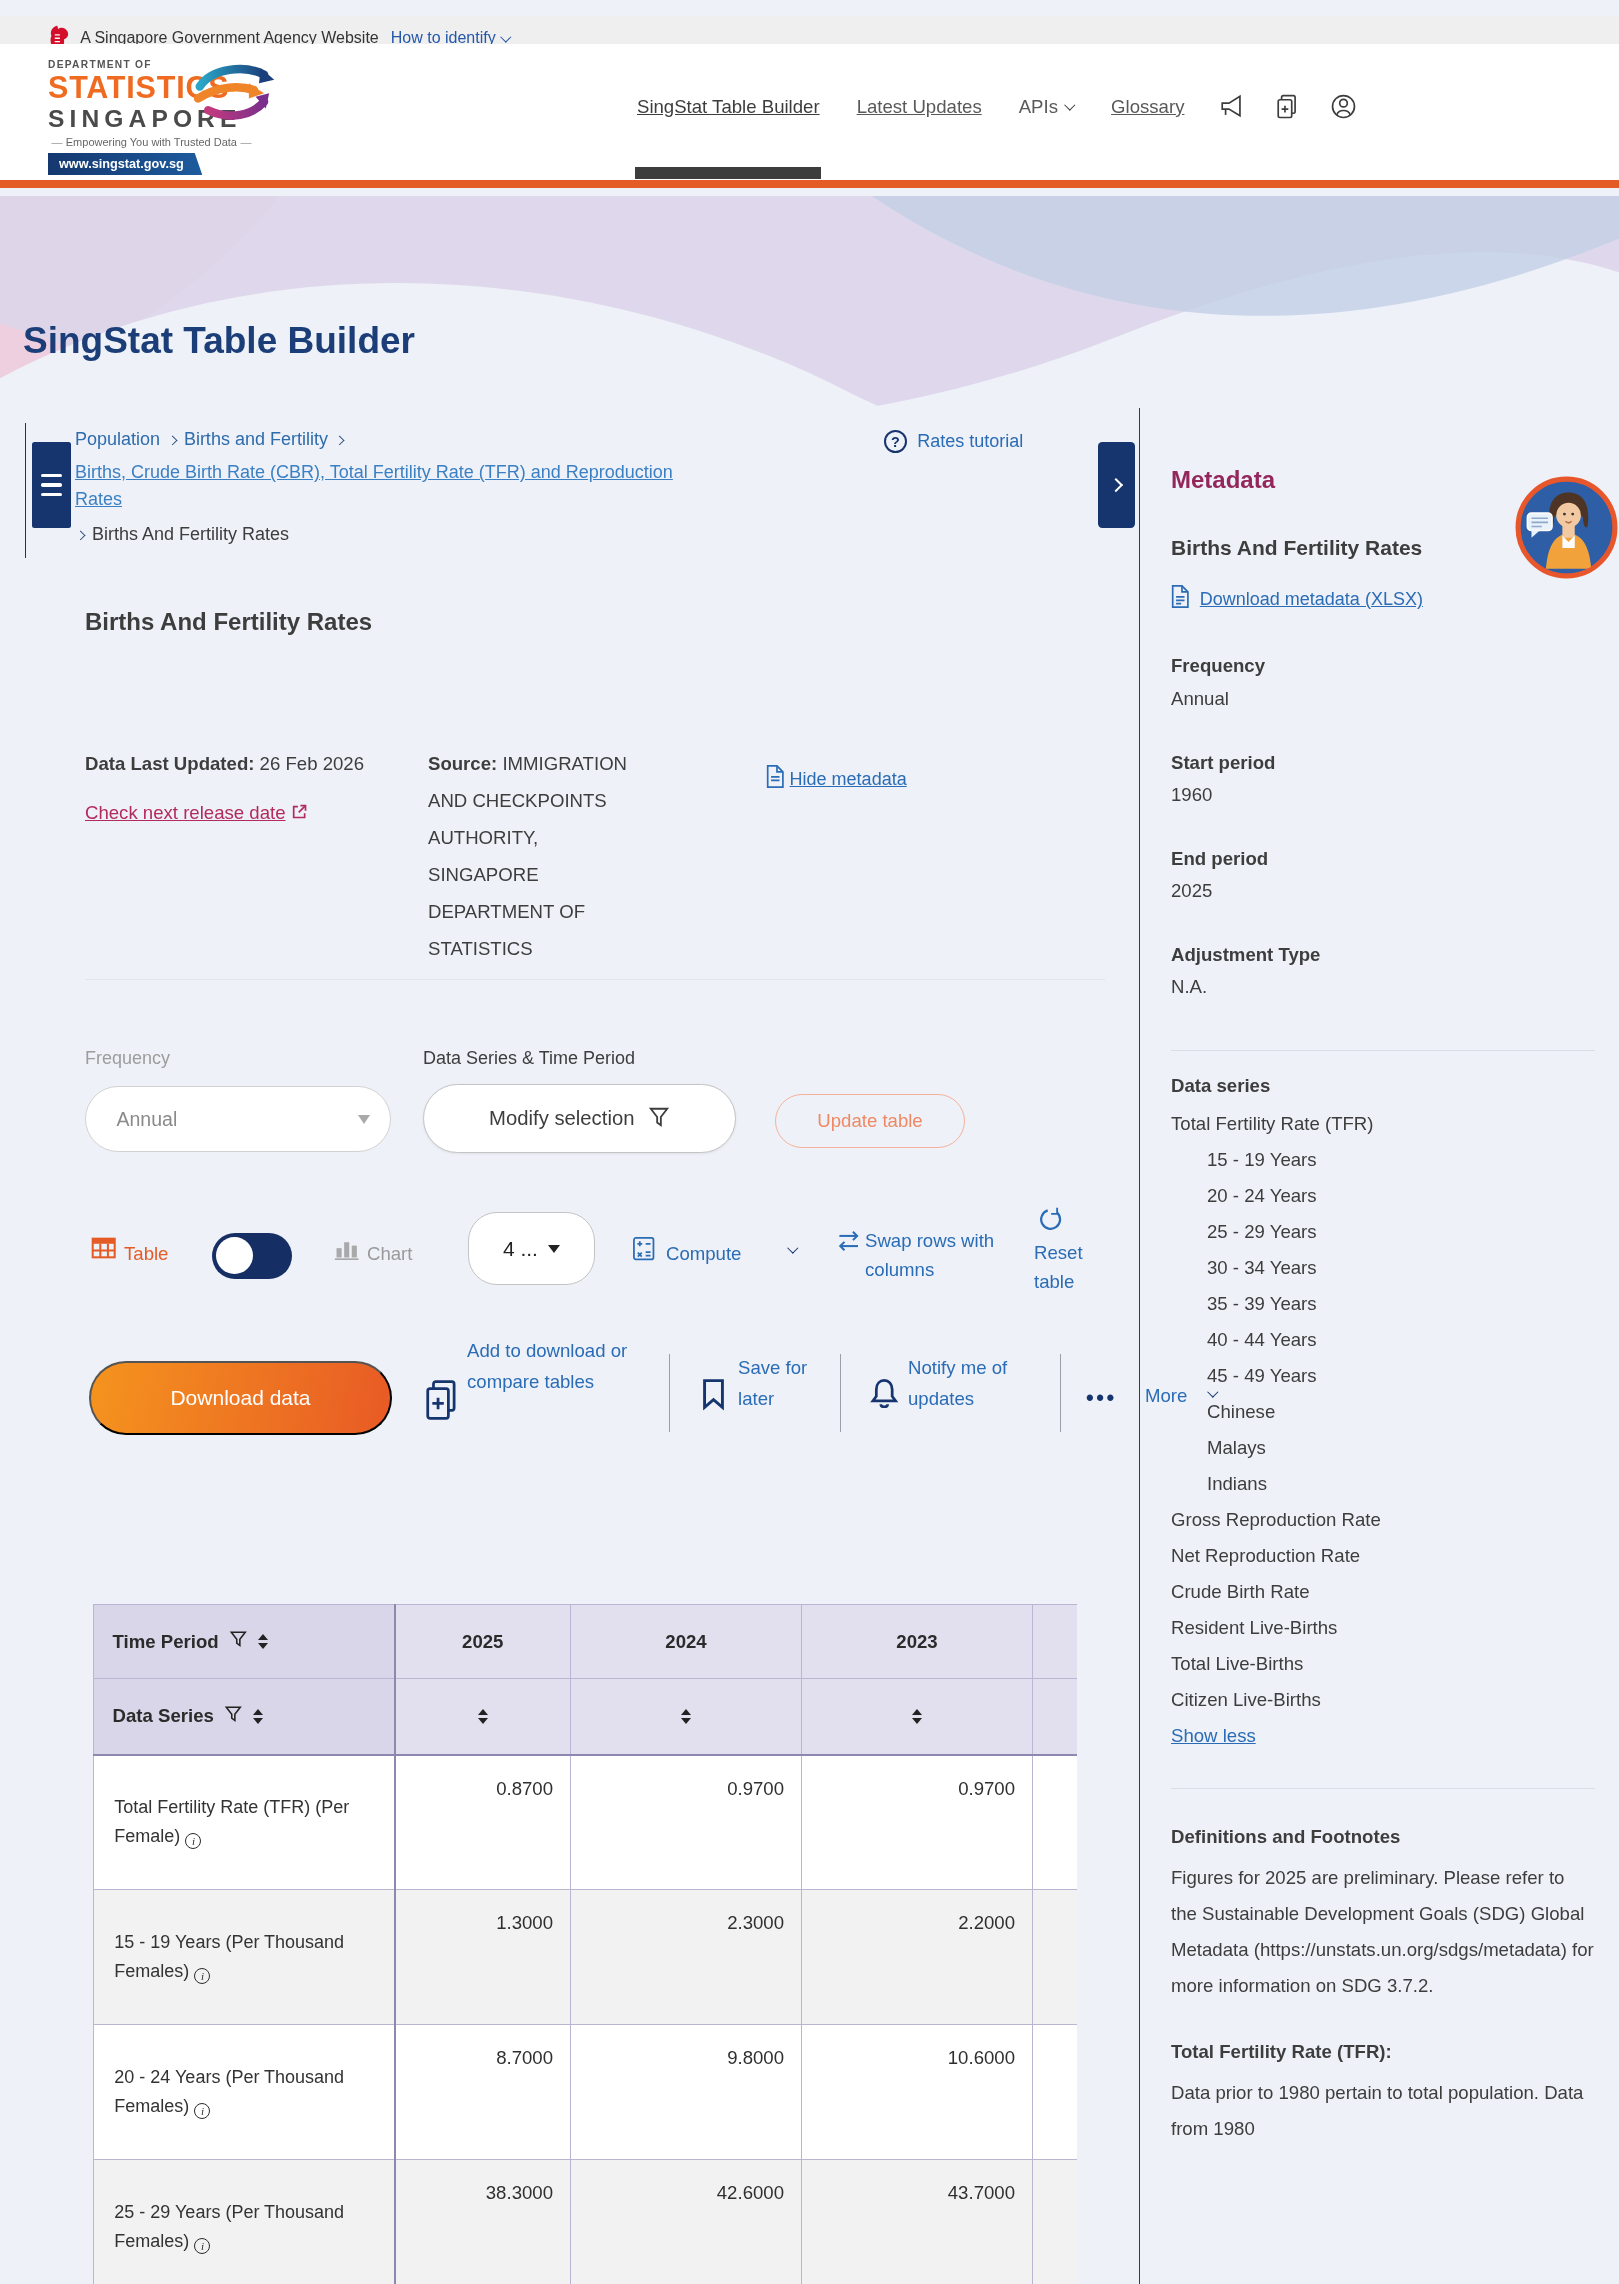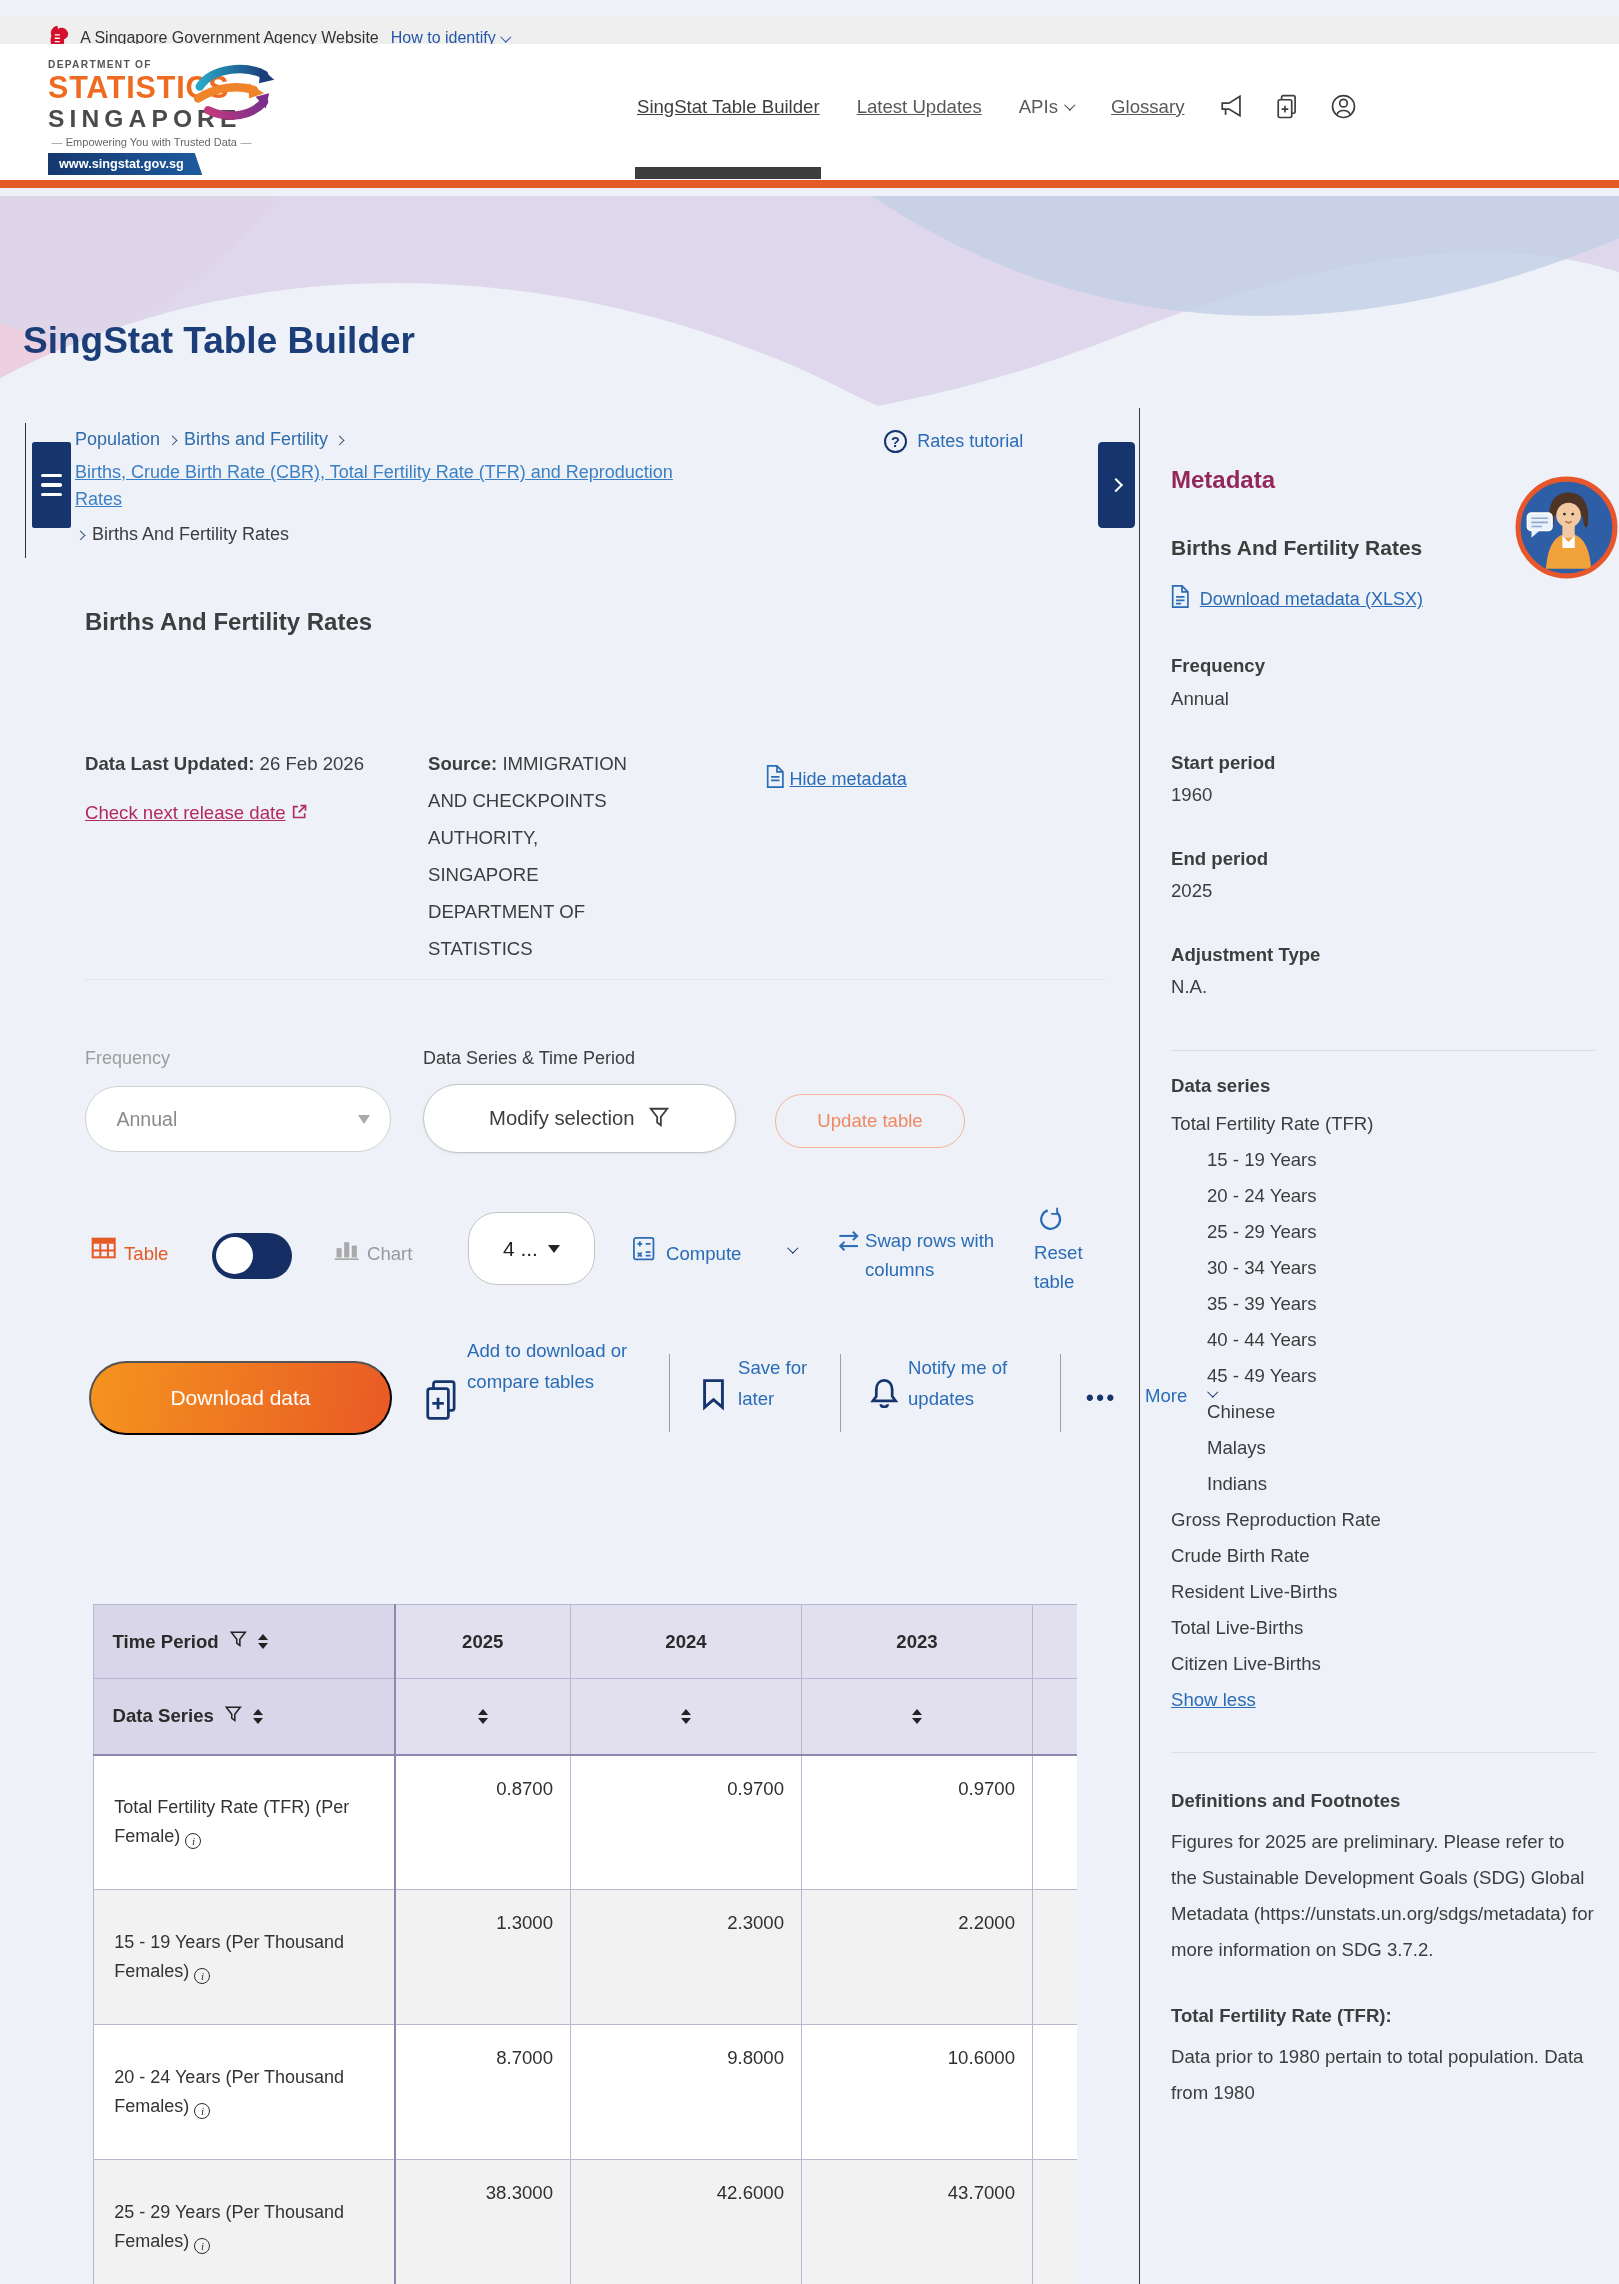--- a/index.html
+++ b/index.html
@@ -300,20 +300,21 @@
       <li class="ind">20 - 24 Years</li>
       <li class="ind">25 - 29 Years</li>
       <li class="ind">30 - 34 Years</li>
       <li class="ind">35 - 39 Years</li>
       <li class="ind">40 - 44 Years</li>
       <li class="ind">45 - 49 Years</li>
       <li class="ind">Chinese</li>
       <li class="ind">Malays</li>
       <li class="ind">Indians</li>
       <li>Gross Reproduction Rate</li>
+      <li>Net Reproduction Rate</li>
       <li>Crude Birth Rate</li>
       <li>Resident Live-Births</li>
       <li>Total Live-Births</li>
       <li>Citizen Live-Births</li>
     </ul>
     <a class="showless" href="#">Show less</a>
     <div class="divider" style="margin-top:34px;"></div>
     <div class="fnhead">Definitions and Footnotes</div>
     <div class="fntext">Figures for 2025 are preliminary. Please refer to the Sustainable Development Goals (SDG) Global Metadata (https://unstats.un.org/sdgs/metadata) for more information on SDG 3.7.2.</div>
     <div class="fnhead">Total Fertility Rate (TFR):</div>

